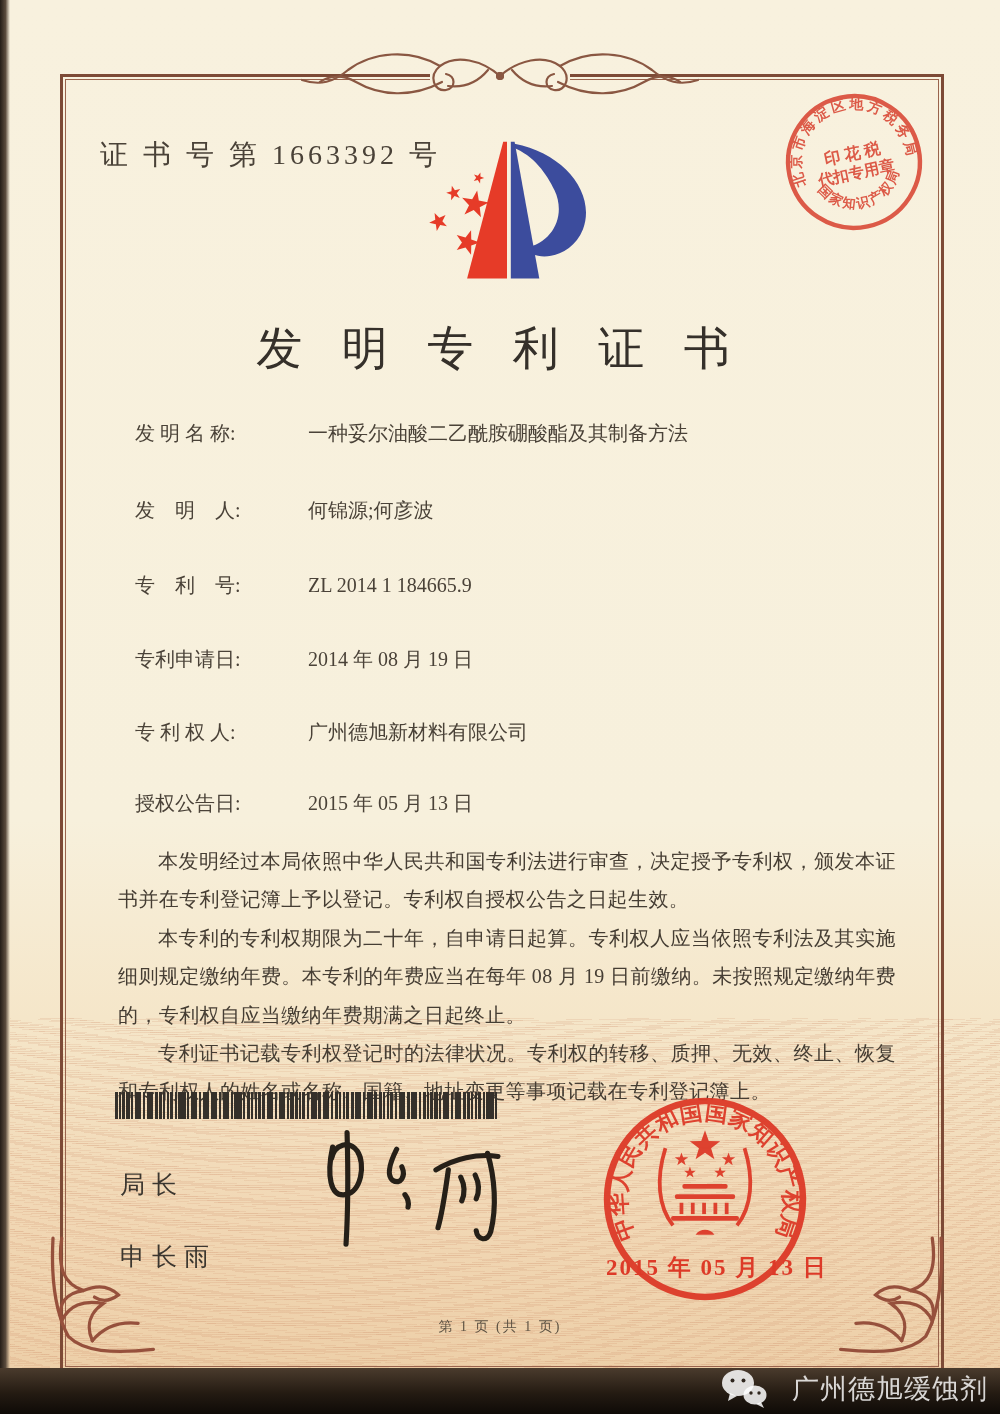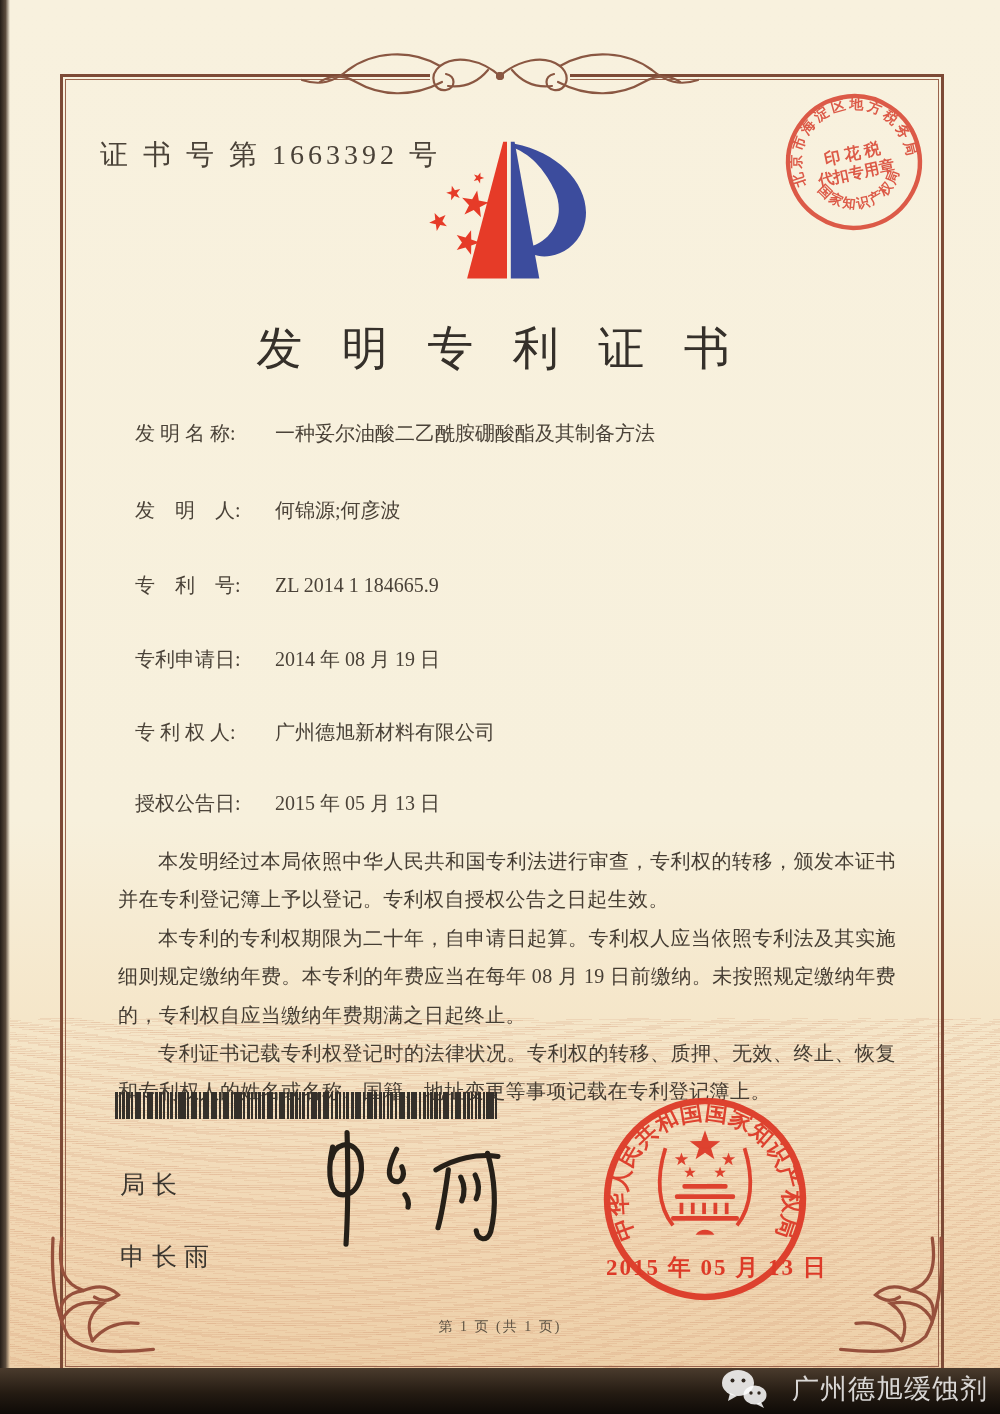--- a/index.html
+++ b/index.html
@@ -25,21 +25,21 @@
   .corner.bl{left:46px;top:1236px;}
   .corner.br{right:52px;top:1236px;transform:scaleX(-1);}
   
   .cert-no{position:absolute;left:100px;top:136px;z-index:2;font-size:28px;letter-spacing:4px;color:#4a4238;}
   .logo{position:absolute;left:412px;top:138px;z-index:2;}
   .title{position:absolute;left:0;top:290px;width:100%;text-align:center;z-index:2;
         font-size:46px;font-weight:500;letter-spacing:14px;color:#35302a;margin-top:28px;}
   .fields{position:absolute;left:120px;top:0;width:790px;z-index:2;}
   .f-row{position:absolute;left:0;font-size:20px;color:#4a4238;white-space:nowrap;}
   .f-label{display:inline-block;min-width:140px;white-space:pre;margin-left:15px;}
-  .f-value{white-space:pre;}
+  .f-value{white-space:pre;margin-left:33px;}
   .paras{position:absolute;left:118px;top:842px;width:778px;z-index:2;
         font-size:20px;line-height:1.92;color:#453d33;text-align:justify;}
   .paras p{margin:0;text-indent:2em;letter-spacing:.4px;}
   .barcode{position:absolute;left:115px;top:1092px;width:382px;height:27px;z-index:2;
         background:
          repeating-linear-gradient(90deg,#35302a 0 2px,rgba(0,0,0,0) 2px 4px),
          repeating-linear-gradient(90deg,#35302a 0 1px,rgba(0,0,0,0) 1px 7px),
          repeating-linear-gradient(90deg,#35302a 0 3px,rgba(0,0,0,0) 3px 11px);}
   .official{position:absolute;left:120px;z-index:2;font-family:"Liberation Sans","DejaVu Sans",sans-serif;
         font-size:25px;letter-spacing:7px;color:#3b362f;}
@@ -132,21 +132,21 @@
   <div class="fields">
     <div class="f-row" style="top:420px"><span class="f-label">发 明 名 称:</span><span class="f-value">一种妥尔油酸二乙酰胺硼酸酯及其制备方法</span></div>
     <div class="f-row" style="top:497px"><span class="f-label">发    明    人:</span><span class="f-value">何锦源;何彦波</span></div>
     <div class="f-row" style="top:572px"><span class="f-label">专    利    号:</span><span class="f-value">ZL 2014 1 184665.9</span></div>
     <div class="f-row" style="top:646px"><span class="f-label">专利申请日:</span><span class="f-value">2014 年 08 月 19 日</span></div>
     <div class="f-row" style="top:719px"><span class="f-label">专 利 权 人:</span><span class="f-value">广州德旭新材料有限公司</span></div>
     <div class="f-row" style="top:790px"><span class="f-label">授权公告日:</span><span class="f-value">2015 年 05 月 13 日</span></div>
   </div>
 
   <div class="paras">
-    <p>本发明经过本局依照中华人民共和国专利法进行审查，专利权的转移，颁发本证书并在专利登记簿上予以登记。专利权自授权公告之日起生效。</p>
+    <p>本发明经过本局依照中华人民共和国专利法进行审查，决定授予专利权，颁发本证书并在专利登记簿上予以登记。专利权自授权公告之日起生效。</p>
     <p>本专利的专利权期限为二十年，自申请日起算。专利权人应当依照专利法及其实施细则规定缴纳年费。本专利的年费应当在每年 08 月 19 日前缴纳。未按照规定缴纳年费的，专利权自应当缴纳年费期满之日起终止。</p>
     <p>专利证书记载专利权登记时的法律状况。专利权的转移、质押、无效、终止、恢复和专利权人的姓名或名称、国籍、地址变更等事项记载在专利登记簿上。</p>
   </div>
 
   <div class="barcode"></div>
 
   <div class="official t1">局长</div>
   <div class="official t2">申长雨</div>
 
   <svg class="sign" width="270" height="155" viewBox="0 0 260 150">

